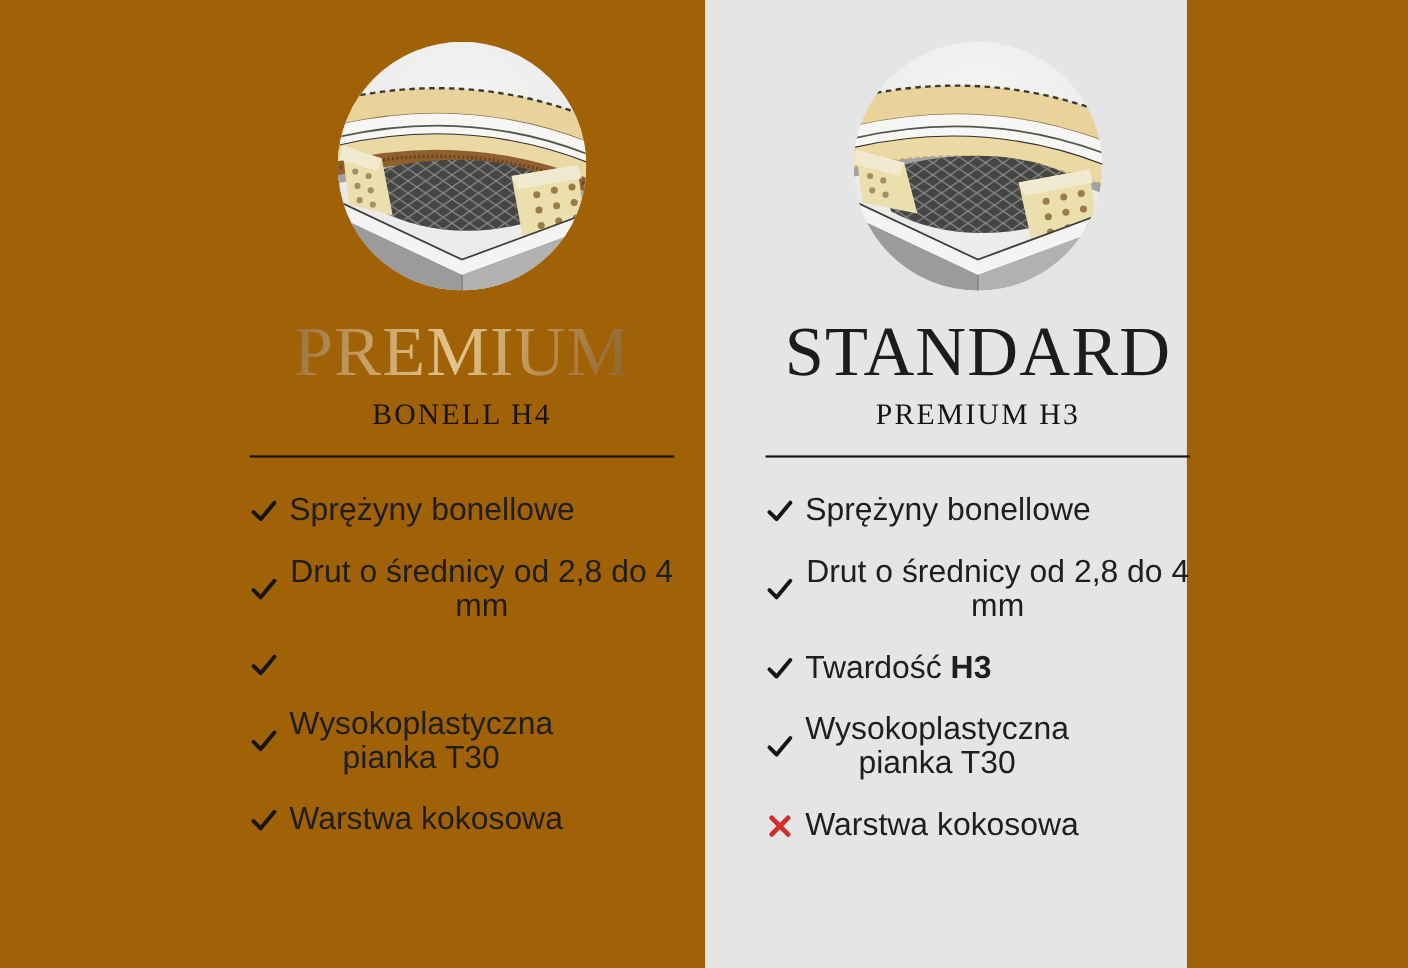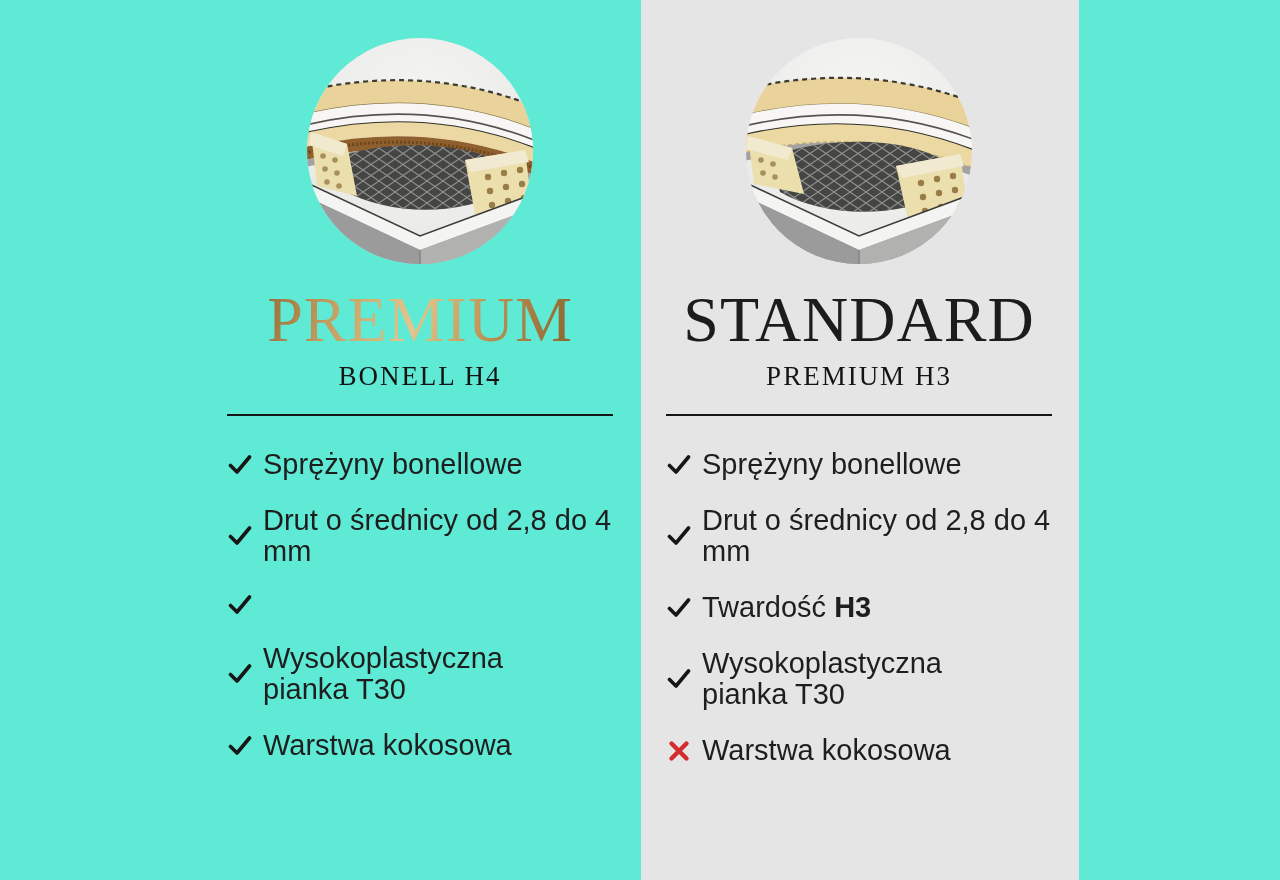--- a/index.html
+++ b/index.html
@@ -1,31 +1,32 @@
 <!DOCTYPE html>
 <html><head>
 <meta charset="utf-8">
 <style>
   html,body{margin:0;padding:0;background:#ffffff;}
   .canvas{
     position:relative;width:1280px;height:880px;overflow:hidden;
-    background:#5eead4;
+    background:#a16207;
     font-family:"Liberation Sans","DejaVu Sans",sans-serif;
     color:#1e1e1e;
+    text-align:center;
   }
   .panel-right{
     position:absolute;left:641px;top:0;width:438px;height:880px;
     background:#e5e5e5;
   }
   .col{
     position:absolute;top:38px;width:386px;
     display:flex;flex-direction:column;align-items:center;
   }
   .col-left{left:227px;}
-  .col-right{left:666px;}
+  .col-right{left:696px;}
   .circle{
     width:226px;height:226px;border-radius:50%;overflow:hidden;
     flex:0 0 auto;
   }
   .circle svg{display:block;}
   .title{
     margin:24px 0 0;
     font-family:"Liberation Serif","DejaVu Serif",serif;
     font-weight:400;font-size:64px;line-height:64px;letter-spacing:1px;
     color:#1c1c1c;white-space:nowrap;

